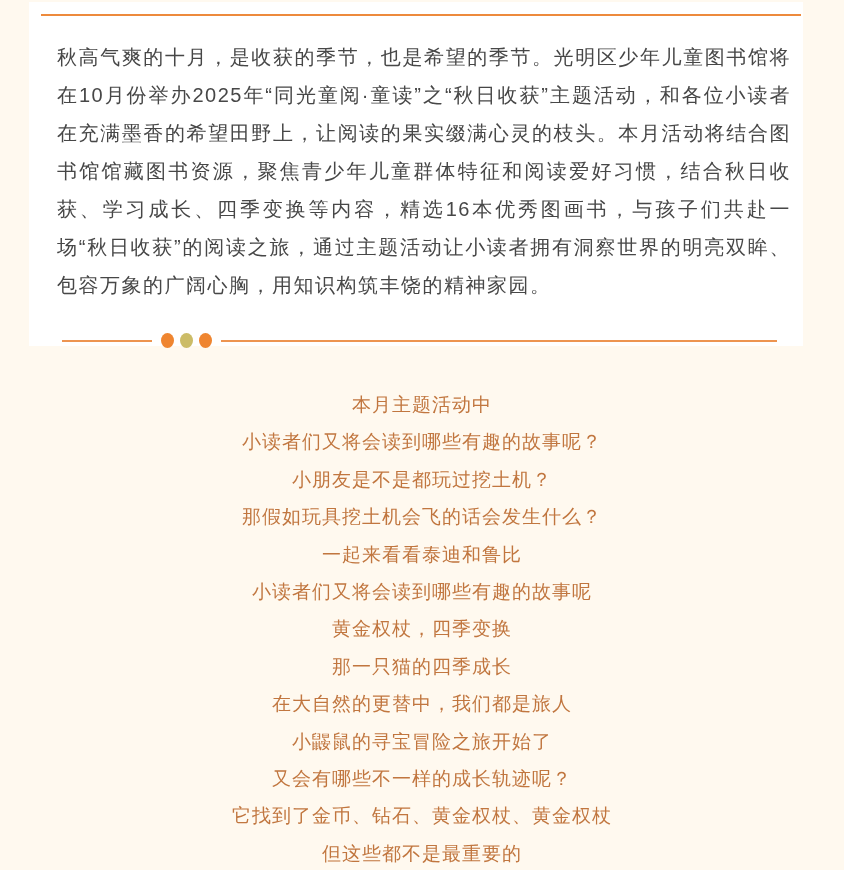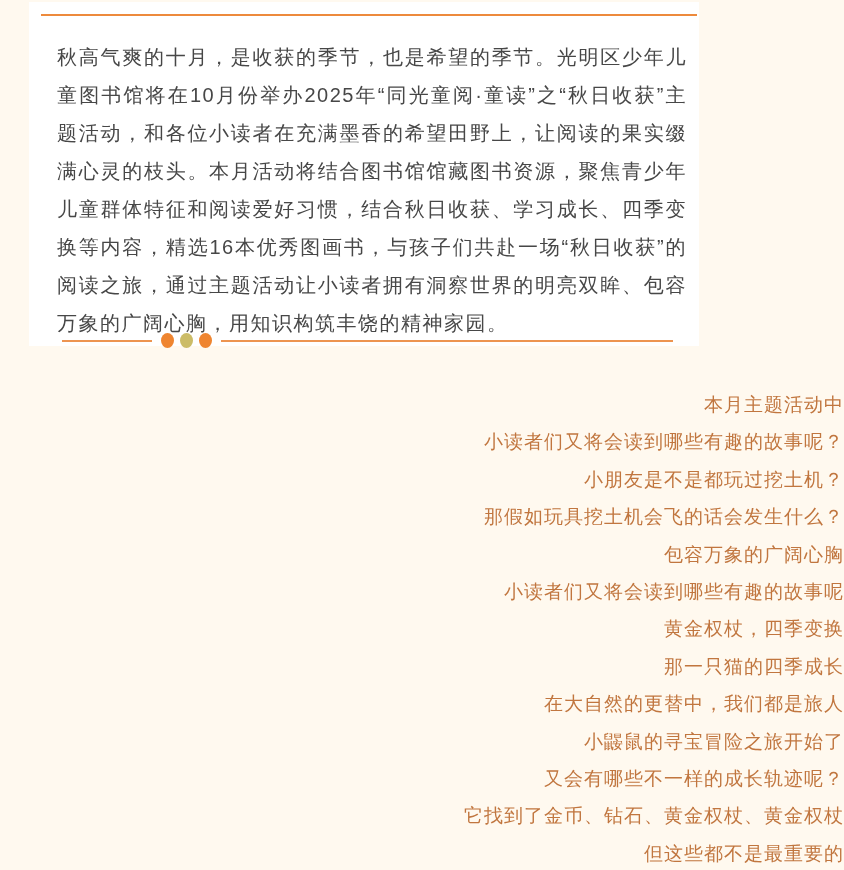--- a/index.html
+++ b/index.html
@@ -8,21 +8,21 @@
     height: 870px;
     position: relative;
     overflow: hidden;
     background: #fff9ef;
     font-family: "Liberation Sans", "DejaVu Sans", sans-serif;
   }
   .card {
     position: absolute;
     left: 29px;
     top: 2px;
-    width: 670px;
+    width: 774px;
     height: 344px;
     background: #ffffff;
     text-decoration: underline;
   }
   .top-rule {
     position: absolute;
     left: 12px;
     right: 2px;
     top: 12px;
     height: 2px;
@@ -76,21 +76,21 @@
     position: absolute;
     left: 0;
     top: 386px;
     width: 844px;
     text-align: center;
     font-size: 19px;
     line-height: 37.4px;
     letter-spacing: 1px;
     color: #c1763f;
   }
-  .poem-line { white-space: nowrap; text-align: right; }
+  .poem-line { white-space: nowrap; }
 </style>
 </head>
 <body>
 
 <div class="card">
   <div class="top-rule"></div>
   <div class="intro-paragraph">秋高气爽的十月，是收获的季节，也是希望的季节。光明区少年儿童图书馆将在10月份举办2025年“同光童阅·童读”之“秋日收获”主题活动，和各位小读者在充满墨香的希望田野上，让阅读的果实缀满心灵的枝头。本月活动将结合图书馆馆藏图书资源，聚焦青少年儿童群体特征和阅读爱好习惯，结合秋日收获、学习成长、四季变换等内容，精选16本优秀图画书，与孩子们共赴一场“秋日收获”的阅读之旅，通过主题活动让小读者拥有洞察世界的明亮双眸、包容万象的广阔心胸，用知识构筑丰饶的精神家园。</div>
   <div class="divider">
     <div class="seg-left"></div>
     <div class="dots">
@@ -100,21 +100,21 @@
     </div>
     <div class="seg-right"></div>
   </div>
 </div>
 
 <div class="poem">
   <div class="poem-line">本月主题活动中</div>
   <div class="poem-line">小读者们又将会读到哪些有趣的故事呢？</div>
   <div class="poem-line">小朋友是不是都玩过挖土机？</div>
   <div class="poem-line">那假如玩具挖土机会飞的话会发生什么？</div>
-  <div class="poem-line">包容万象的广阔心胸</div>
+  <div class="poem-line">一起来看看泰迪和鲁比</div>
   <div class="poem-line">小读者们又将会读到哪些有趣的故事呢</div>
   <div class="poem-line">黄金权杖，四季变换</div>
   <div class="poem-line">那一只猫的四季成长</div>
   <div class="poem-line">在大自然的更替中，我们都是旅人</div>
   <div class="poem-line">小鼹鼠的寻宝冒险之旅开始了</div>
   <div class="poem-line">又会有哪些不一样的成长轨迹呢？</div>
   <div class="poem-line">它找到了金币、钻石、黄金权杖、黄金权杖</div>
   <div class="poem-line">但这些都不是最重要的</div>
 </div>
 

